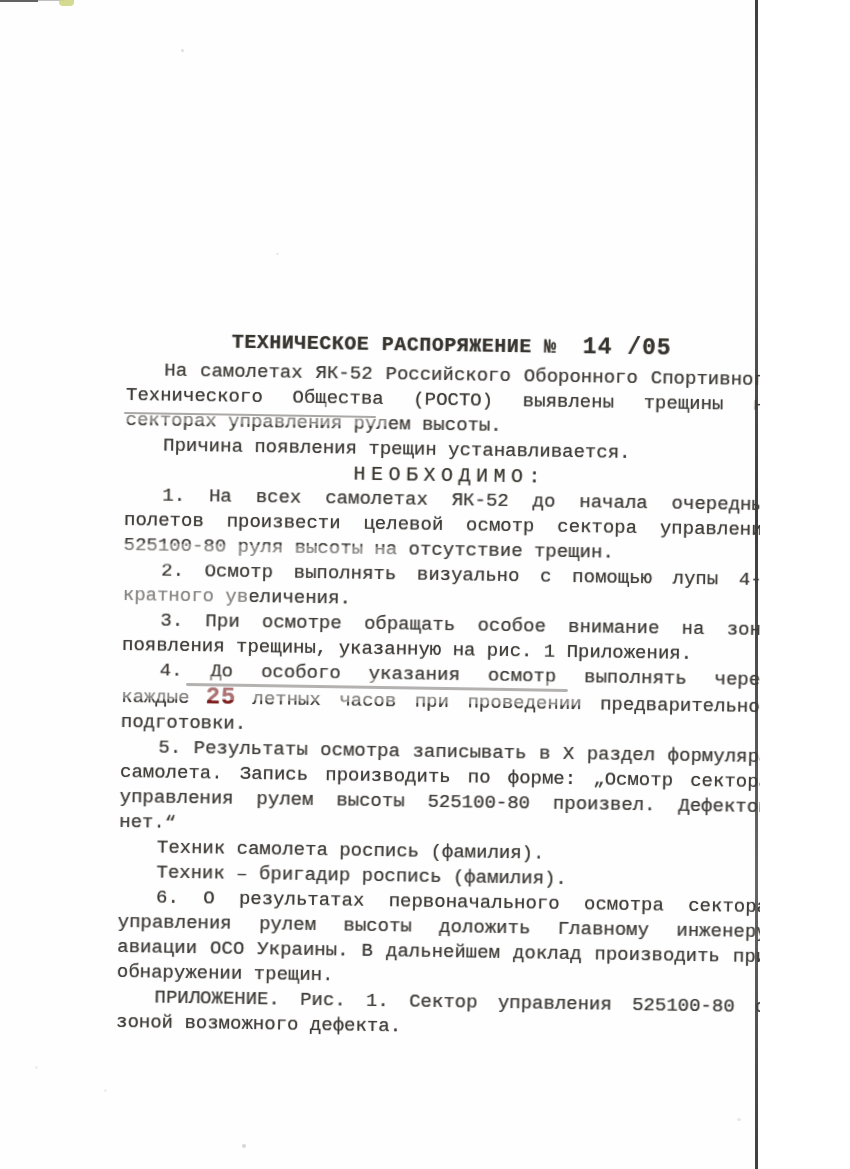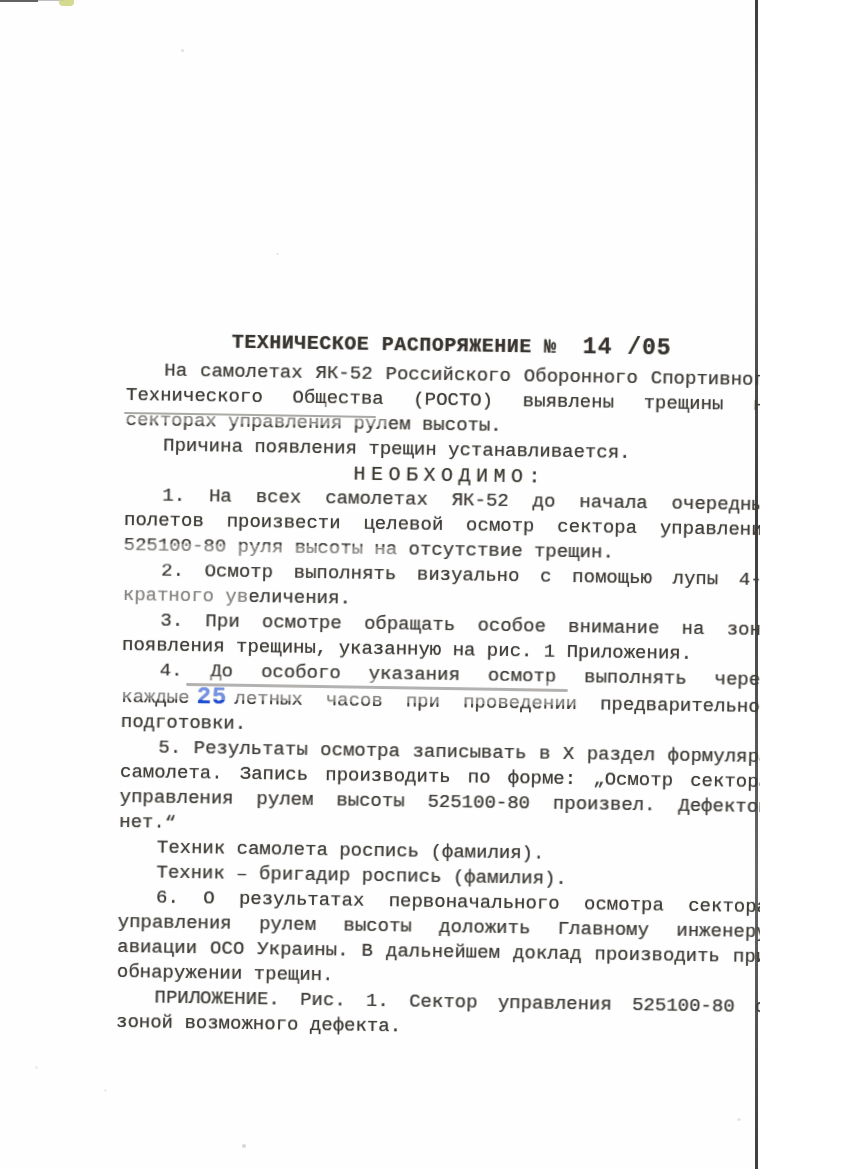--- a/index.html
+++ b/index.html
@@ -52,22 +52,22 @@
     text-indent: 0;
     font-size: 20px;
     letter-spacing: 5.5px;
     color: #3a372f;
   }
   .item { margin-top: 5px; }
   .big-num {
     font-size: 24px;
     font-weight: bold;
     letter-spacing: 1px;
-    margin: 0 7px;
-    color: #1d4ed8;
+    margin: 0 16px;
+    color: #7f1d1d;
   }
   .signature { text-indent: 38px; margin-top: 1px; text-align: left; }
   .appendix { margin-top: 17px; }
   
   .edge-right {
     position: absolute;
     top: 0; right: 2px;
     width: 3px; height: 1169px;
     background: linear-gradient(180deg,
       rgba(40,40,40,0.9) 0%,

